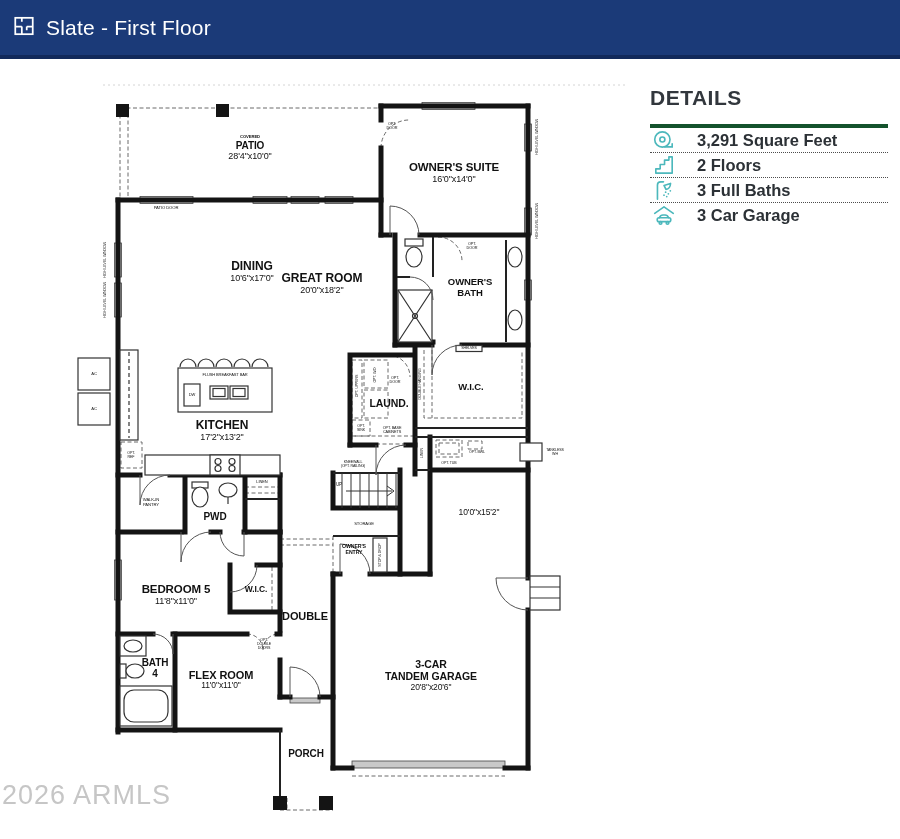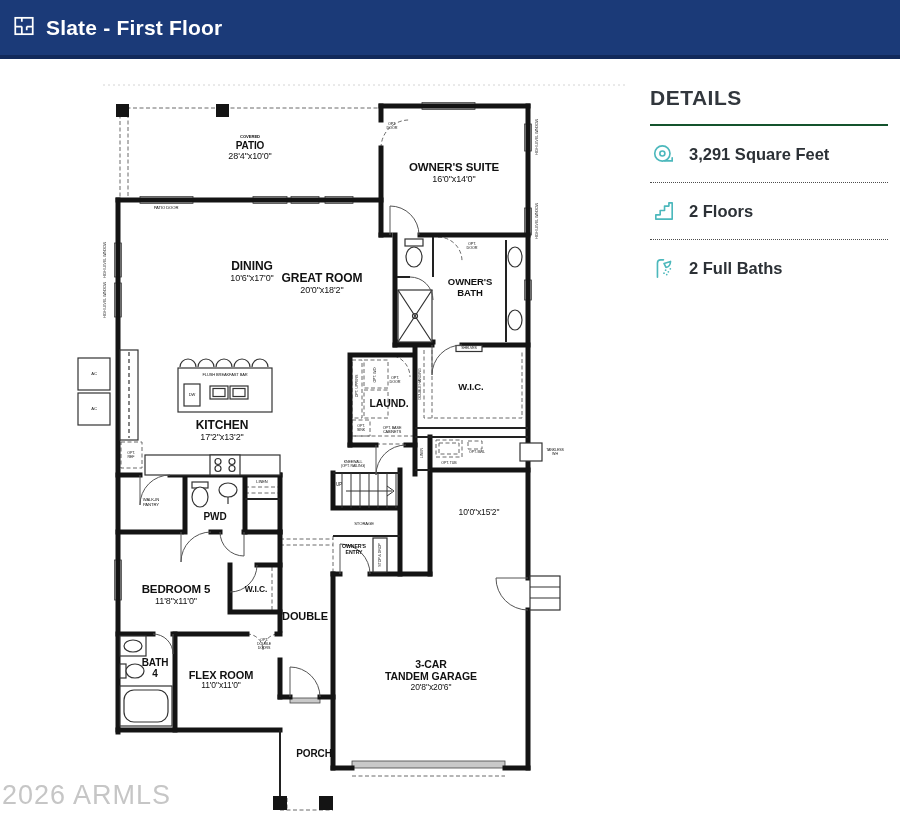--- a/index.html
+++ b/index.html
@@ -1,24 +1,24 @@
 <!DOCTYPE html>
 <html><head>
 <meta charset="utf-8">
 <style>
   html,body{margin:0;padding:0}
   body{width:900px;height:839px;background:#fff;font-family:"Liberation Sans",sans-serif;position:relative;overflow:hidden}
   .hdr{position:absolute;top:0;left:0;width:900px;height:59px;background:#1b3a78;border-bottom:4px solid #12295a;display:flex;align-items:center;padding:0 0 0 12px;box-sizing:border-box}
-  .hdr-title{color:#fff;font-size:21px;font-weight:700;margin-left:10px;letter-spacing:.2px}
+  .hdr-title{color:#fff;font-size:21px;font-weight:400;margin-left:10px;letter-spacing:.2px}
   .plan{position:absolute;left:58px;top:84px;width:585px;height:740px}
   .plan svg{position:absolute;left:0;top:0}
   .plbl{position:absolute;color:#111;text-align:center;line-height:1.12;white-space:nowrap;letter-spacing:-.1px;transform:translate(-50%,-50%);font-weight:400}
   .sidebar{position:absolute;left:650px;top:86px;width:238px}
-  .details-heading{font-size:21px;font-weight:800;color:#32373d;letter-spacing:.5px;padding:0 0 14px 0;border-bottom:2px solid #14532d;margin:0}
-  .detail-row{display:flex;align-items:center;gap:13px;padding:16px 2px;border-bottom:1.6px dotted #4d4d4d}
+  .details-heading{font-size:21px;font-weight:800;color:#32373d;letter-spacing:.5px;padding:0 0 14px 0;border-bottom:4px solid #14532d;margin:0}
+  .detail-row{display:flex;align-items:center;gap:21px;padding:0 2px;border-bottom:1.6px dotted #4d4d4d}
   .detail-row:last-child{border-bottom:none}
   .detail-label{font-size:16.5px;font-weight:600;color:#2c3136}
   .detail-icon{width:24px;height:24px;flex:none;display:inline-block}
   .detail-icon svg{width:24px;height:24px}
   .watermark{position:absolute;left:2px;top:780px;font-size:27px;color:#c6c6c6;letter-spacing:1px;font-weight:400}
 </style>
 </head>
 <body>
 
 <div class="hdr">
@@ -316,21 +316,21 @@
         <div style="font-size: 3.6px; font-weight: 400;">DOORS</div>
       </div>
       <div class="plbl" style="left: 97px; top: 584px; transform: translate(-50%, -50%);">
         <div style="font-size: 10px; font-weight: 700;">BATH</div>
         <div style="font-size: 10px; font-weight: 700;">4</div>
       </div>
       <div class="plbl" style="left: 163px; top: 596px; transform: translate(-50%, -50%);">
         <div style="font-size: 11px; font-weight: 700;">FLEX ROOM</div>
         <div style="font-size: 8.5px; font-weight: 400;">11'0"x11'0"</div>
       </div>
-      <div class="plbl" style="left: 248px; top: 670px; transform: translate(-50%, -50%); margin-left: 8px;">
+      <div class="plbl" style="left: 248px; top: 670px; transform: translate(-50%, -50%);">
         <div style="font-size: 10px; font-weight: 700;">PORCH</div>
       </div>
       <div class="plbl" style="left: 373px; top: 592px; transform: translate(-50%, -50%);">
         <div style="font-size: 10.5px; font-weight: 700;">3-CAR</div>
         <div style="font-size: 10.5px; font-weight: 700;">TANDEM GARAGE</div>
         <div style="font-size: 8.5px; font-weight: 400;">20'8"x20'6"</div>
       </div>
       <div class="plbl" style="left: 421px; top: 429px; transform: translate(-50%, -50%);">
         <div style="font-size: 8.5px; font-weight: 400;">10'0"x15'2"</div>
       </div>
@@ -378,18 +378,28 @@
             <path d="M5 19.5 V6.5 Q5 3.5 8 3.5 H10.5"></path>
             <path d="M11 6.8 L17 5 Q16.6 10 12.8 10.5 Z"></path>
             <g fill="#4cb8bc" stroke="none">
               <circle cx="12.5" cy="13" r=".8"></circle>
               <circle cx="15" cy="14.5" r=".8"></circle>
               <circle cx="11" cy="15.8" r=".8"></circle>
               <circle cx="16.8" cy="11.8" r=".8"></circle>
               <circle cx="13.5" cy="17" r=".8"></circle>
             </g>
           </svg></span>
-        <span class="detail-label">2 Full Baths</span>
+        <span class="detail-label">3 Full Baths</span>
+      </div>
+      <div class="detail-row">
+        <span class="detail-icon"><svg viewBox="0 0 22 22" fill="none" stroke="#4cb8bc" stroke-width="1.5" stroke-linecap="round" stroke-linejoin="round">
+            <path d="M2.5 9.5 L11 3.5 L19.5 9.5"></path>
+            <path d="M6.8 13.5 Q7.8 11 10 11 H12 Q14.2 11 15.2 13.5"></path>
+            <rect x="4.8" y="13.5" width="12.4" height="3.6" rx="1.6"></rect>
+            <circle cx="7.8" cy="18.3" r="1.2"></circle>
+            <circle cx="14.2" cy="18.3" r="1.2"></circle>
+          </svg></span>
+        <span class="detail-label">3 Car Garage</span>
       </div>
     </div>
 </div>
 
 <div class="watermark">2026 ARMLS</div>
 
 </body></html>

